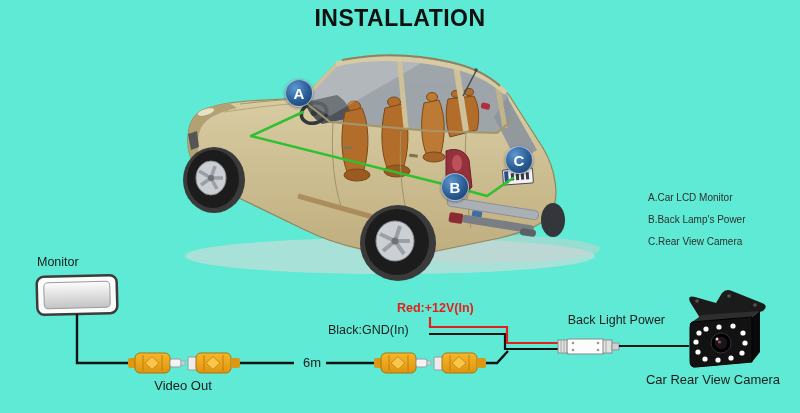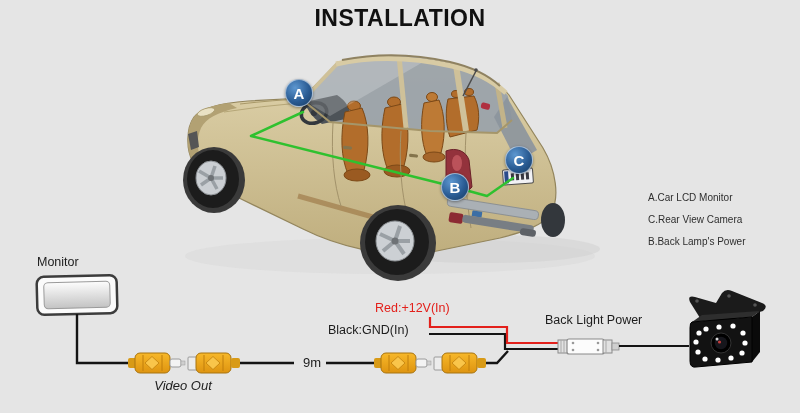--- a/index.html
+++ b/index.html
@@ -1,35 +1,35 @@
 <!DOCTYPE html>
 <html><head>
 <meta charset="utf-8">
 <style>
   html,body { margin:0; padding:0; background:#fff; }
   .stage {
-    position:relative; width:800px; height:413px; background:#e5e5e5;
+    position:relative; width:800px; height:413px; background:#5eead4;
     font-family:"Liberation Sans", sans-serif; overflow:hidden;
   }
   .stage svg { position:absolute; left:0; top:0; }
   .title {
     position:absolute; left:0; right:0; top:5px; text-align:center;
     font-size:23px; font-weight:bold; letter-spacing:.5px; color:#101010;
   }
   .legend {
     position:absolute; left:648px; top:187px; font-size:10px; color:#2e2e2e;
   }
   .legend .legend-item { line-height:22px; white-space:nowrap; }
   .lbl { position:absolute; font-size:12.5px; color:#1c1c1c; white-space:nowrap; }
   .lbl-monitor   { left:37px;  top:255px; width:80px;  text-align:left; }
-  .lbl-videoout  { left:128px; top:378px; width:110px; text-align:center; font-size:13px;font-style:italic; }
+  .lbl-videoout  { left:128px; top:378px; width:110px; text-align:center; font-size:13px; }
   .lbl-6m       { left:296px; top:355px; width:32px;  text-align:center; font-size:13px; }
   .lbl-gnd      { left:328px; top:323px; width:100px; text-align:left; }
-  .lbl-12v      { left:375px; top:301px; color:#e3201b; }
-  .lbl-backlight { left:545px; top:313px; width:120px; text-align:left; }
+  .lbl-12v      { left:397px; top:301px; color:#e3201b;font-weight:bold; }
+  .lbl-backlight { left:545px; top:313px; width:120px; text-align:right; }
   .lbl-camera   { left:634px; top:372px; width:158px; text-align:center; font-size:13px; }
   .badge {
     position:absolute; width:26px; height:26px; border-radius:50%;
     background:radial-gradient(circle at 35% 30%, #5d97d0, #2a5c94 55%, #16395f);
     border:1px solid rgba(255,255,255,.55);
     box-shadow:0 1px 3px rgba(0,0,0,.4);
     color:#fff; font-size:15px; font-weight:bold;
     display:flex; align-items:center; justify-content:center;
   }
   .badge-a { left:285px; top:79px; }
@@ -242,28 +242,29 @@
         <circle cx="719.5" cy="342" r="1.6" fill="#c03a3a"></circle>
         <circle cx="717" cy="339" r="1.5" fill="#ffffff" opacity="0.85"></circle>
       </g>
     </g>
   </svg>
 
   <div class="title">INSTALLATION</div>
 
   <div class="legend">
     <div class="legend-item">A.Car LCD Monitor</div>
+    <div class="legend-item">B.Back Lamp's Power</div>
     <div class="legend-item">C.Rear View Camera</div>
-    <div class="legend-item">B.Back Lamp's Power</div>
   </div>
 
   <div class="badge badge-a">A</div>
   <div class="badge badge-b">B</div>
   <div class="badge badge-c">C</div>
 
   <div class="lbl lbl-monitor">Monitor</div>
   <div class="lbl lbl-videoout">Video Out</div>
-  <div class="lbl lbl-6m">9m</div>
+  <div class="lbl lbl-6m">6m</div>
   <div class="lbl lbl-gnd">Black:GND(In)</div>
   <div class="lbl lbl-12v">Red:+12V(In)</div>
   <div class="lbl lbl-backlight">Back Light Power</div>
+  <div class="lbl lbl-camera">Car Rear View Camera</div>
 
 </div>
 
 </body></html>

